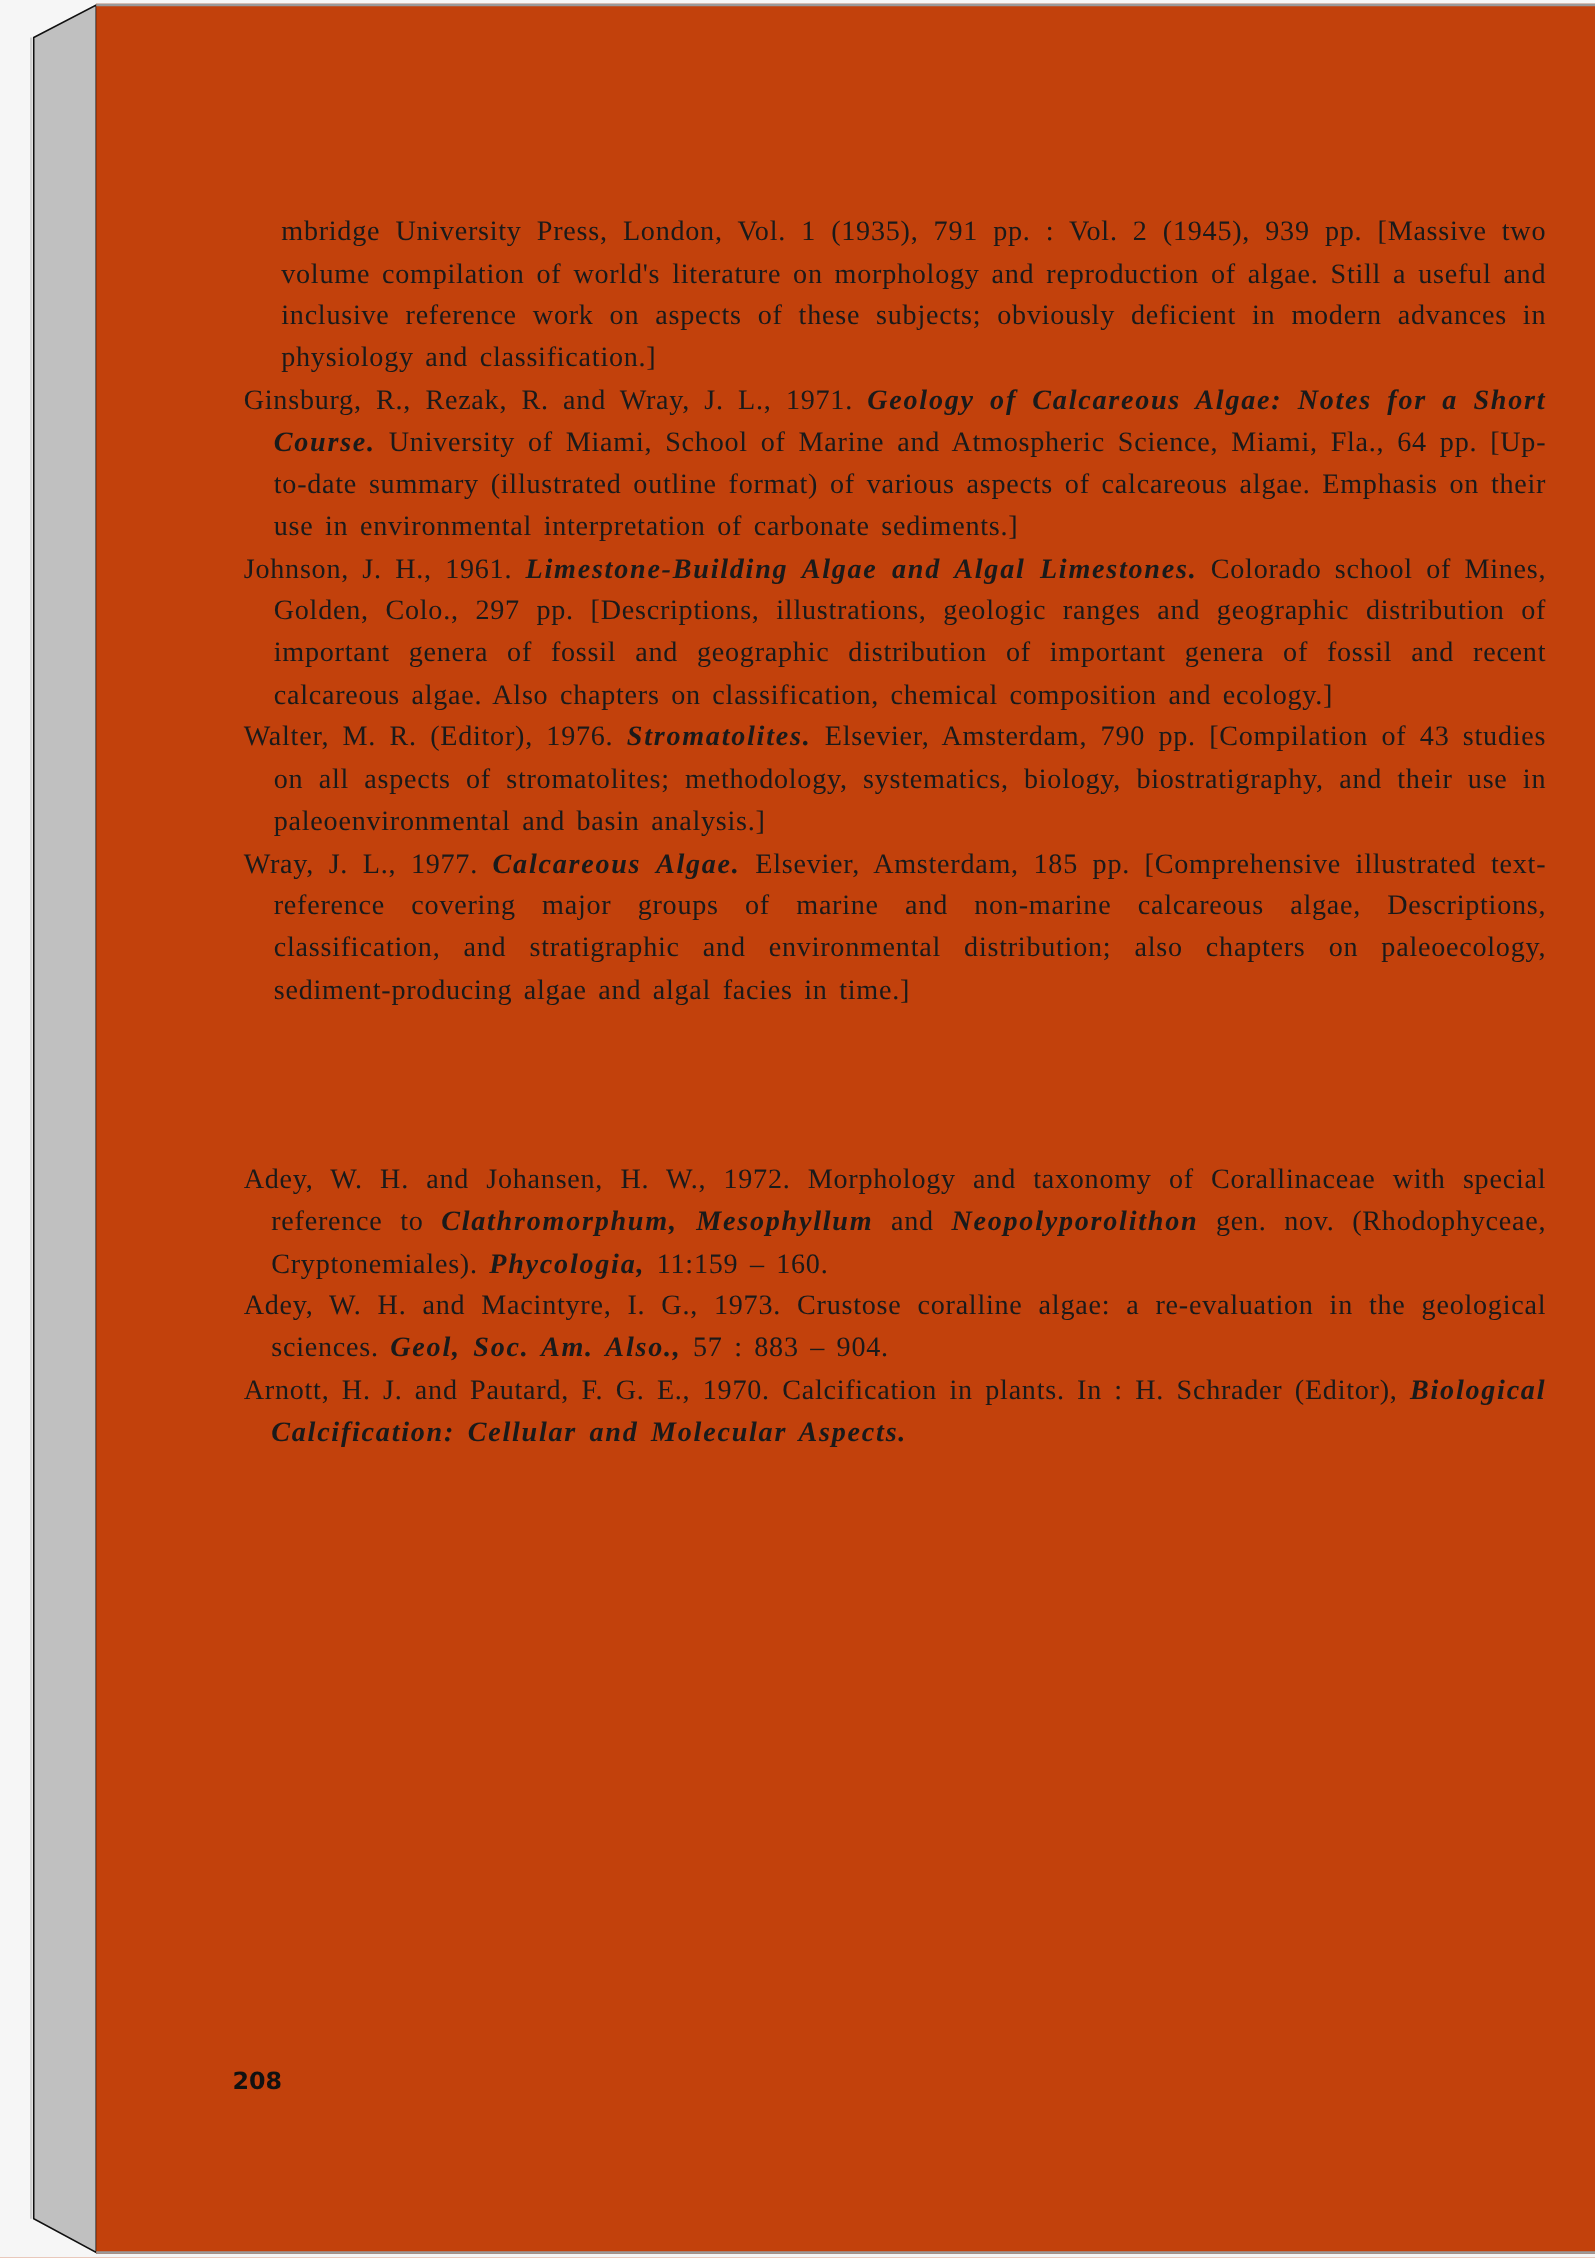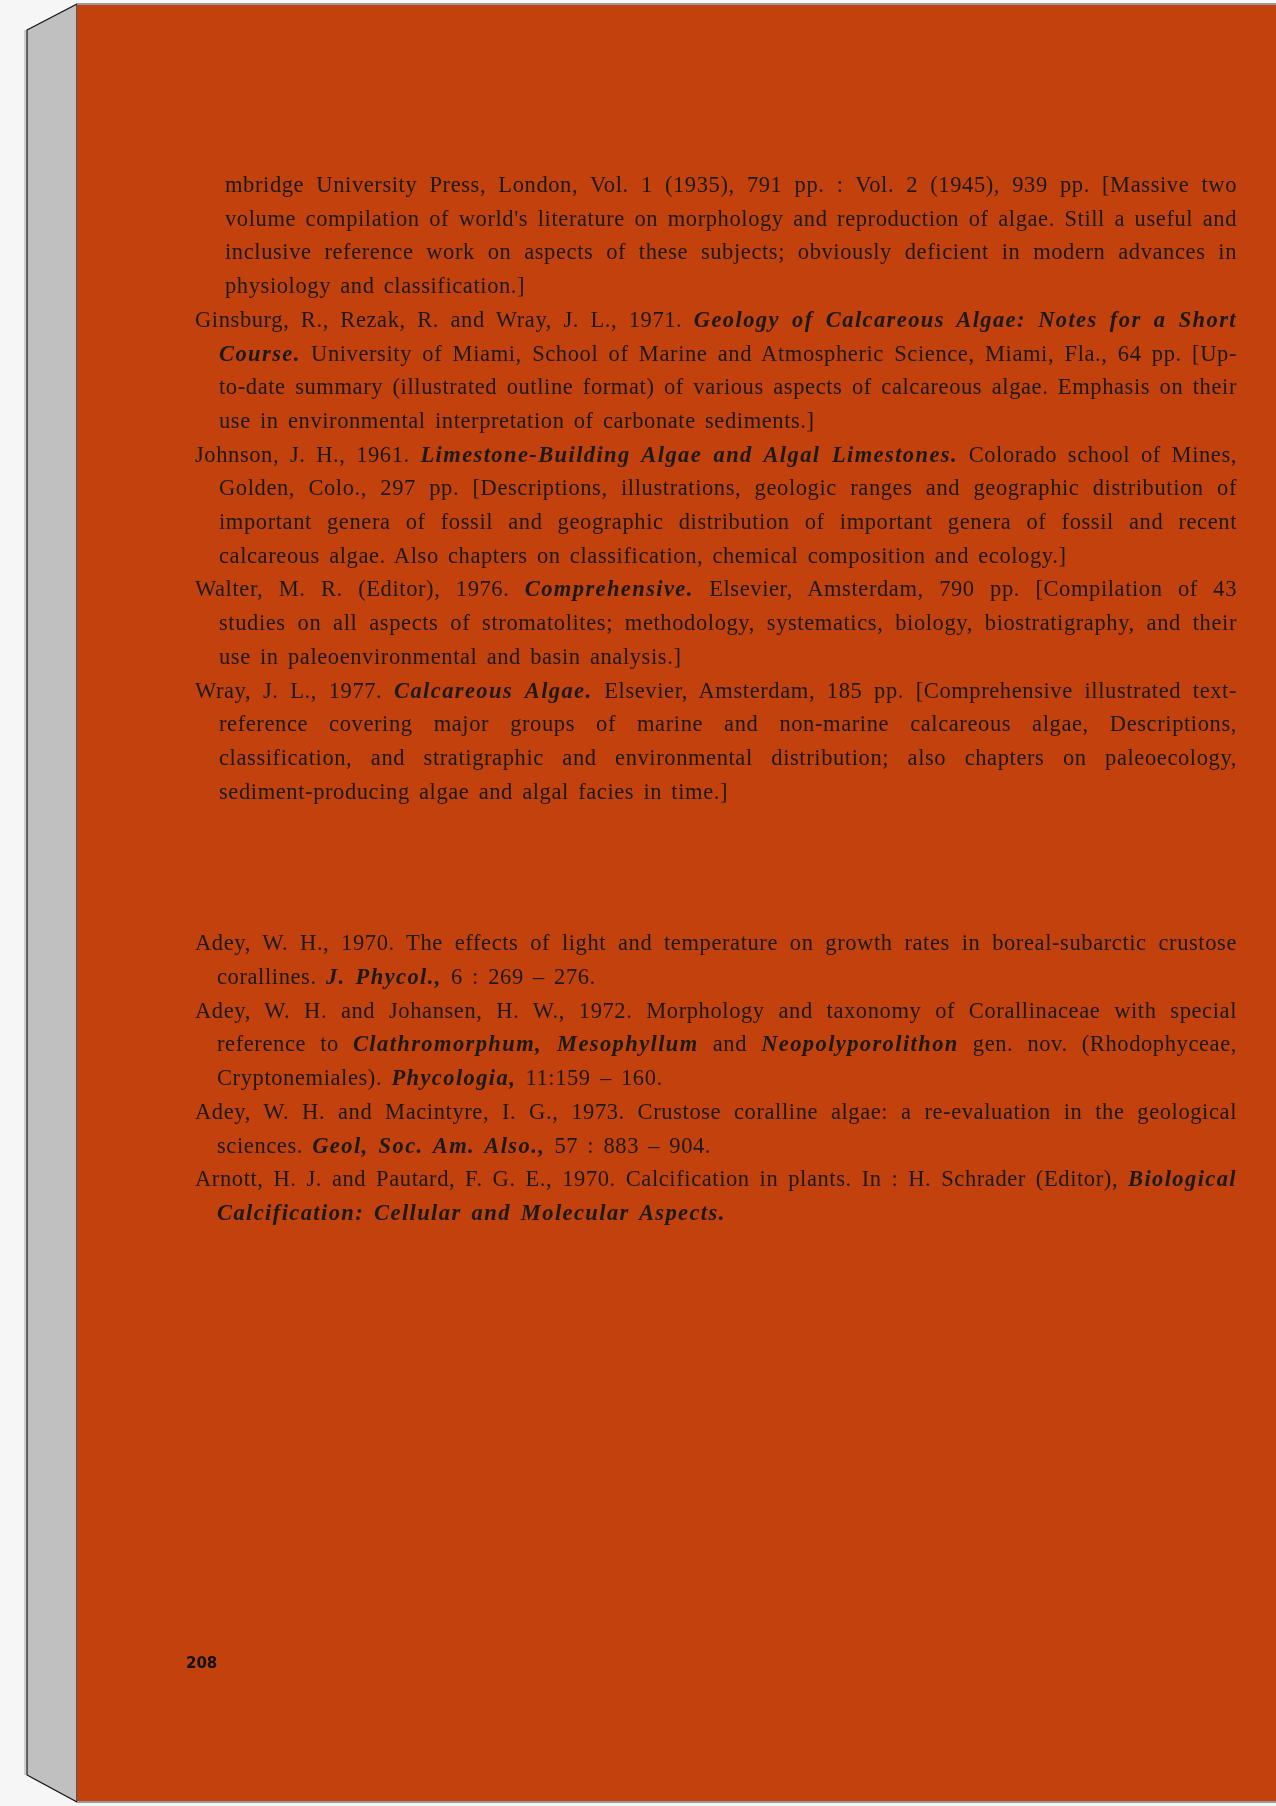--- a/index.html
+++ b/index.html
@@ -70,21 +70,21 @@
       line-height: 34px;
       margin: 0 0 6px -6px;
       letter-spacing: 1px;
     }
     .page-number {
       position: absolute;
       left: 109px;
       top: 1649px;
       font-family: "DejaVu Sans", sans-serif;
       font-weight: bold;
-      font-size: 15px;
+      font-size: 19px;
       color: #111;
     }
     .refs .entry { padding-left: 22px; text-indent: -22px; }
   </style>
 </head>
 <body>
 
 <div class="book">
   <svg class="spine" width="80" height="1806" viewBox="0 0 80 1806">
     <polygon points="27,30 77,4 77,1802 27,1775" fill="#c0c0c0" stroke="#111" stroke-width="1.2"></polygon>
@@ -93,29 +93,28 @@
 
   <div class="page">
     <div class="page-edge"></div>
 
     <div class="content">
       <p class="entry cont" style="margin:0">mbridge University Press, London, Vol. 1 (1935), 791 pp. : Vol. 2 (1945), 939 pp. [Massive two volume compilation of world's literature on morphology and reproduction of algae. Still a useful and inclusive reference work on aspects of these subjects; obviously deficient in modern advances in physiology and classification.]</p>
 
       <div>
         <p class="entry" style="margin:0"><span>Ginsburg, R., Rezak, R. and Wray, J. L., 1971. </span><i>Geology of Calcareous Algae: Notes for a Short Course.</i><span> University of Miami, School of Marine and Atmospheric Science, Miami, Fla., 64 pp. [Up-to-date summary (illustrated outline format) of various aspects of calcareous algae. Emphasis on their use in environmental interpretation of carbonate sediments.]</span></p>
         <p class="entry" style="margin:0"><span>Johnson, J. H., 1961. </span><i>Limestone-Building Algae and Algal Limestones.</i><span> Colorado school of Mines, Golden, Colo., 297 pp. [Descriptions, illustrations, geologic ranges and geographic distribution of important genera of fossil and geographic distribution of important genera of fossil and recent calcareous algae. Also chapters on classification, chemical composition and ecology.]</span></p>
-        <p class="entry" style="margin:0"><span>Walter, M. R. (Editor), 1976. </span><i>Comprehensive.</i><span> Elsevier, Amsterdam, 790 pp. [Compilation of 43 studies on all aspects of stromatolites; methodology, systematics, biology, biostratigraphy, and their use in paleoenvironmental and basin analysis.]</span></p>
+        <p class="entry" style="margin:0"><span>Walter, M. R. (Editor), 1976. </span><i>Stromatolites.</i><span> Elsevier, Amsterdam, 790 pp. [Compilation of 43 studies on all aspects of stromatolites; methodology, systematics, biology, biostratigraphy, and their use in paleoenvironmental and basin analysis.]</span></p>
         <p class="entry" style="margin:0"><span>Wray, J. L., 1977. </span><i>Calcareous Algae.</i><span> Elsevier, Amsterdam, 185 pp. [Comprehensive illustrated text-reference covering major groups of marine and non-marine calcareous algae, Descriptions, classification, and stratigraphic and environmental distribution; also chapters on paleoecology, sediment-producing algae and algal facies in time.]</span></p>
       </div>
 
       <div class="gap"></div>
 
 
       <div class="refs">
-        <p class="entry" style="margin:0"><span>Adey, W. H., 1970. The effects of light and temperature on growth rates in boreal-subarctic crustose corallines. </span><i>J. Phycol.,</i><span> 6 : 269 – 276.</span></p>
         <p class="entry" style="margin:0"><span>Adey, W. H. and Johansen, H. W., 1972. Morphology and taxonomy of Corallinaceae with special reference to </span><i>Clathromorphum, Mesophyllum</i><span> and </span><i>Neopolyporolithon</i><span> gen. nov. (Rhodophyceae, Cryptonemiales). </span><i>Phycologia,</i><span> 11:159 – 160.</span></p>
         <p class="entry" style="margin:0"><span>Adey, W. H. and Macintyre, I. G., 1973. Crustose coralline algae: a re-evaluation in the geological sciences. </span><i>Geol, Soc. Am. Also.,</i><span> 57 : 883 – 904.</span></p>
         <p class="entry" style="margin:0"><span>Arnott, H. J. and Pautard, F. G. E., 1970. Calcification in plants. In : H. Schrader (Editor), </span><i>Biological Calcification: Cellular and Molecular Aspects.</i><span></span></p>
       </div>
     </div>
 
     <div class="page-number">208</div>
   </div>
 </div>
 

